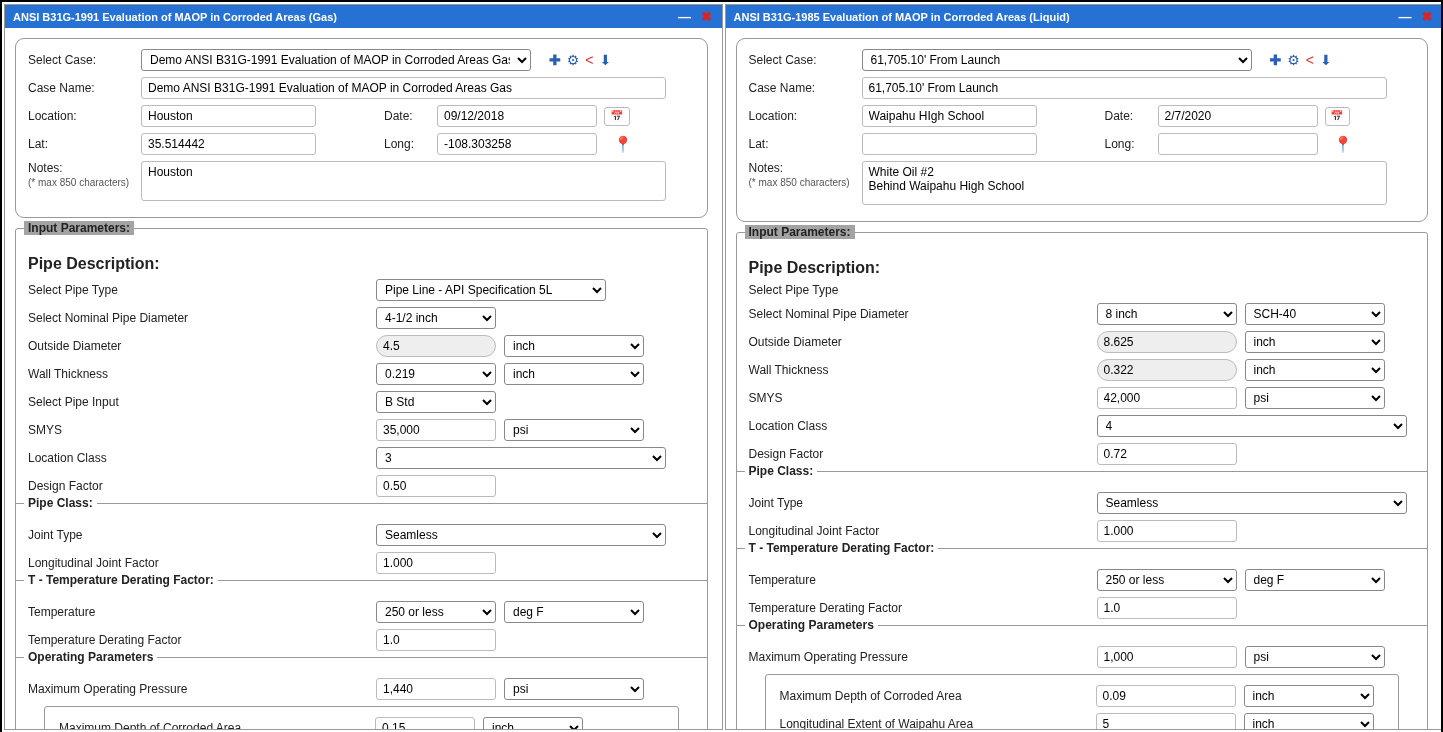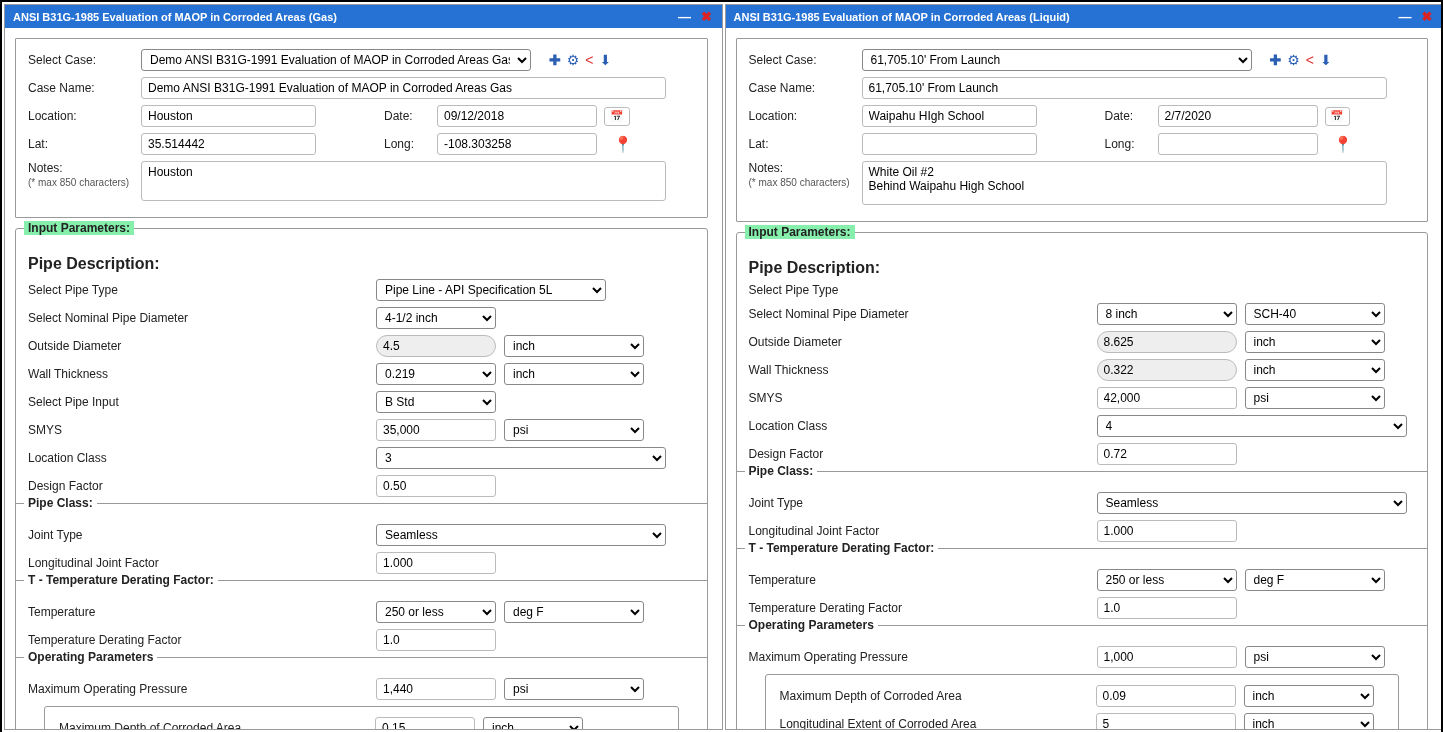--- a/index.html
+++ b/index.html
@@ -4,21 +4,21 @@
 <style>
 * { box-sizing: border-box; margin: 0; padding: 0; font-family: Arial, sans-serif; }
 body { background: #fff; padding: 2px; border: 2px solid #000; }
 .workspace { display: flex; gap: 2px; width: 1439px; height: 726px; }
 .panel { flex: 1; display: flex; flex-direction: column; border: 1px solid #999; background: #fff; position: relative; }
 .titlebar { background: #2571d4; color: #fff; font-size: 11px; font-weight: bold; padding: 4px 8px; display: flex; justify-content: space-between; align-items: center; }
 .titlebar-controls { display: flex; gap: 8px; font-size: 13px; }
 .tb-btn { cursor: pointer; width: 14px; text-align: center; }
 .tb-close { color: #d22; font-weight: bold; }
 .body { flex: 1; overflow-y: scroll; padding: 10px 14px 10px 10px; font-size: 12px; color: #222; }
-.topbox { border: 1px solid #999; border-radius: 1px; padding: 10px 12px; margin-bottom: 10px; }
+.topbox { border: 1px solid #999; border-radius: 9px; padding: 10px 12px; margin-bottom: 10px; }
 .row { display: flex; align-items: center; margin-bottom: 6px; gap: 8px; }
 .lbl { width: 105px; font-size: 12px; }
 .lbl-sm { font-size: 10px; color: #555; }
 input[type="text"], textarea { border: 1px solid #bbb; border-radius: 3px; padding: 3px 6px; font-size: 12px; background: #fff; }
 input[readonly] { background: #eee; border-radius: 11px; }
 select { border: 1px solid #888; border-radius: 3px; padding: 2px 4px; font-size: 12px; background: #fff; }
 textarea { resize: none; }
 .case-select { flex: 1; max-width: 390px; }
 .name-input { flex: 1; max-width: 525px; }
 .small-input { width: 175px; }
@@ -26,21 +26,21 @@
 .date-input { width: 160px; }
 .toolbar-icons { display: flex; gap: 6px; font-size: 14px; margin-left: 10px; }
 .ico { cursor: pointer; }
 .ico-plus { color: #2a5fb4; font-weight: bold; }
 .ico-gear { color: #2a5fb4; }
 .ico-share { color: #d33; }
 .ico-download { color: #2a5fb4; }
 .ico-cal { border:1px solid #bbb; padding:2px 5px; border-radius:3px; font-size:11px; cursor:pointer; margin-left:-1px; }
 .ico-pin { color: #0a8a2a; font-size: 16px; margin-left: 8px; }
 .fieldset { border: 1px solid #999; border-radius: 3px; padding: 10px 12px 6px 12px; margin-bottom: 8px; position: relative; }
-.legend { position: relative; top: -18px; left: -4px; background: #86efac; padding: 0 4px; font-weight: bold; font-size: 12px; display: inline-block; margin-bottom: -12px; }
+.legend { position: relative; top: -18px; left: -4px; background: #a3a3a3; padding: 0 4px; font-weight: bold; font-size: 12px; display: inline-block; margin-bottom: -12px; }
 .subheader { font-weight: bold; font-size: 16px; margin: 2px 0 6px 0; }
 .prow { display: flex; align-items: center; margin-bottom: 6px; gap: 8px; }
 .plbl { width: 340px; font-size: 12px; }
 .pval { width: 120px; }
 .punit { width: 140px; }
 .wide-select { width: 230px; }
 .inner-box { border: 1px solid #999; border-radius: 3px; padding: 10px 14px; margin: 6px 16px 4px 16px; }
 .inner-box .plbl { width: 308px; }
 .section-divider { border: none; border-top: 1px solid #999; margin: 6px -12px 6px -12px; }
 .section-title-on-line { position: relative; top: -14px; background: #fff; padding: 0 4px; font-weight: bold; font-size: 12px; display: inline-block; margin-left: -4px; }
@@ -48,21 +48,21 @@
 ::-webkit-scrollbar-track { background: #f0f0f0; }
 ::-webkit-scrollbar-thumb { background: #c0c0c0; border: 1px solid #aaa; }
 </style>
 </head>
 <body>
 
 <div class="workspace">
 
 <div class="panel">
   <div class="titlebar">
-    <span>ANSI B31G-1985 Evaluation of MAOP in Corroded Areas (Gas)</span>
+    <span>ANSI B31G-1991 Evaluation of MAOP in Corroded Areas (Gas)</span>
     <div class="titlebar-controls">
       <span class="tb-btn">—</span>
       <span class="tb-btn tb-close">✖</span>
     </div>
   </div>
   <div class="body">
     <div class="topbox">
       <div class="row">
         <span class="lbl">Select Case:</span>
         <select class="case-select"><option>Demo ANSI B31G-1991 Evaluation of MAOP in Corroded Areas Gas</option></select>
@@ -290,21 +290,21 @@
             <select style="width:140px"><option>psi</option></select>
           </div>
 
       <div class="inner-box">
         <div class="prow">
               <span class="plbl">Maximum Depth of Corroded Area</span>
               <input type="text" style="width: 140px;" value="0.09">
               <select style="width:130px"><option>inch</option></select>
             </div>
         <div class="prow">
-              <span class="plbl">Longitudinal Extent of Corroded Area</span>
+              <span class="plbl">Longitudinal Extent of Waipahu Area</span>
               <input type="text" style="width: 140px;" value="5">
               <select style="width:130px"><option>inch</option></select>
             </div>
       </div>
     </div>
   </div>
 </div>
 
 </div>
 

